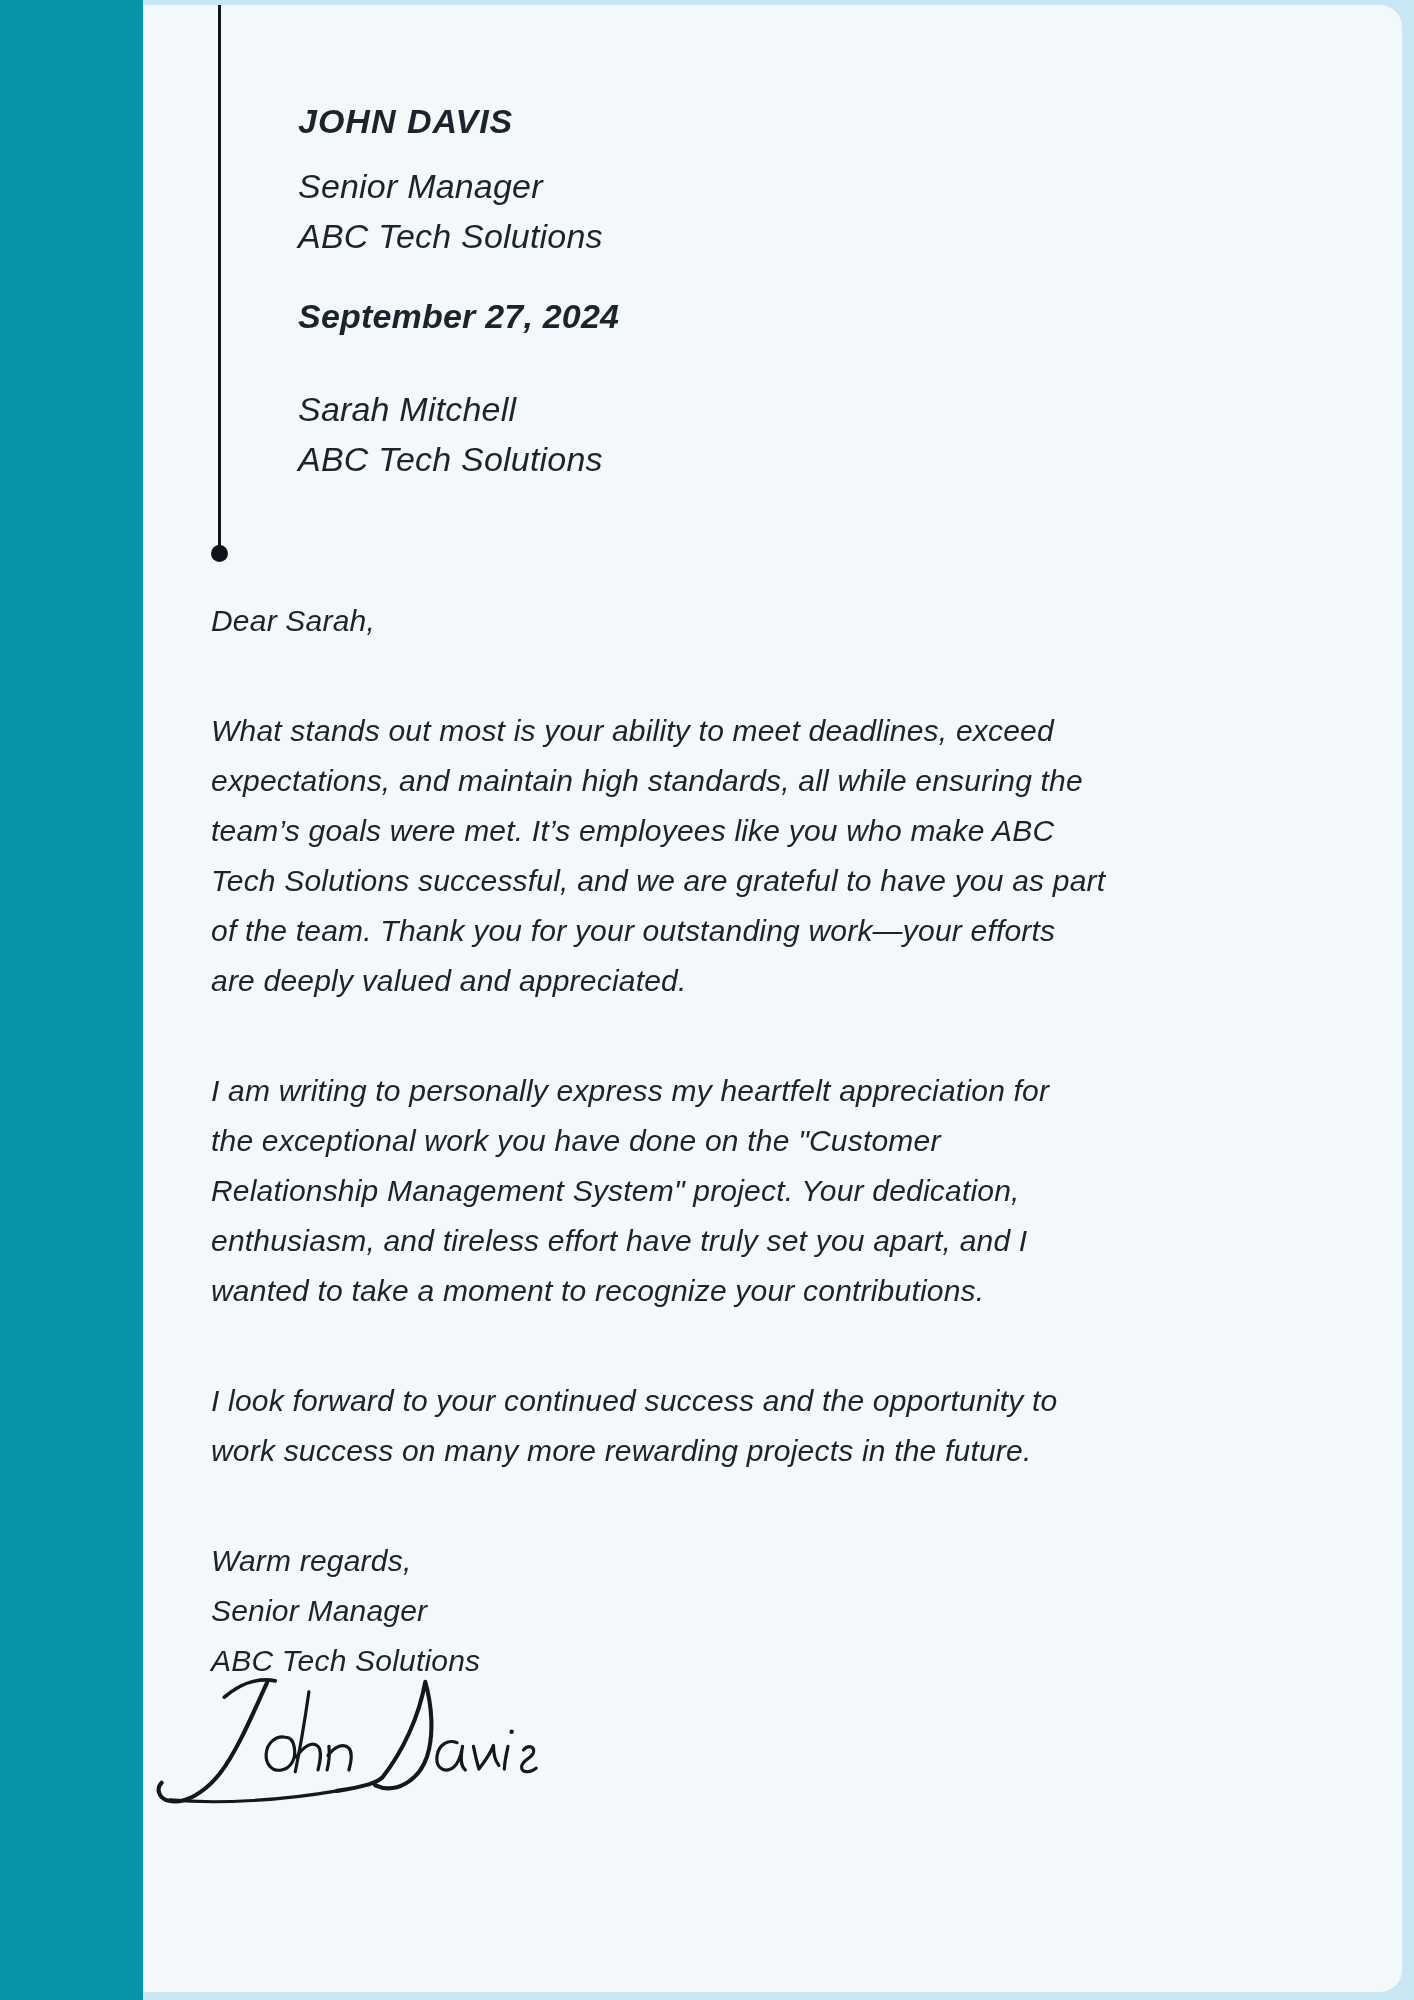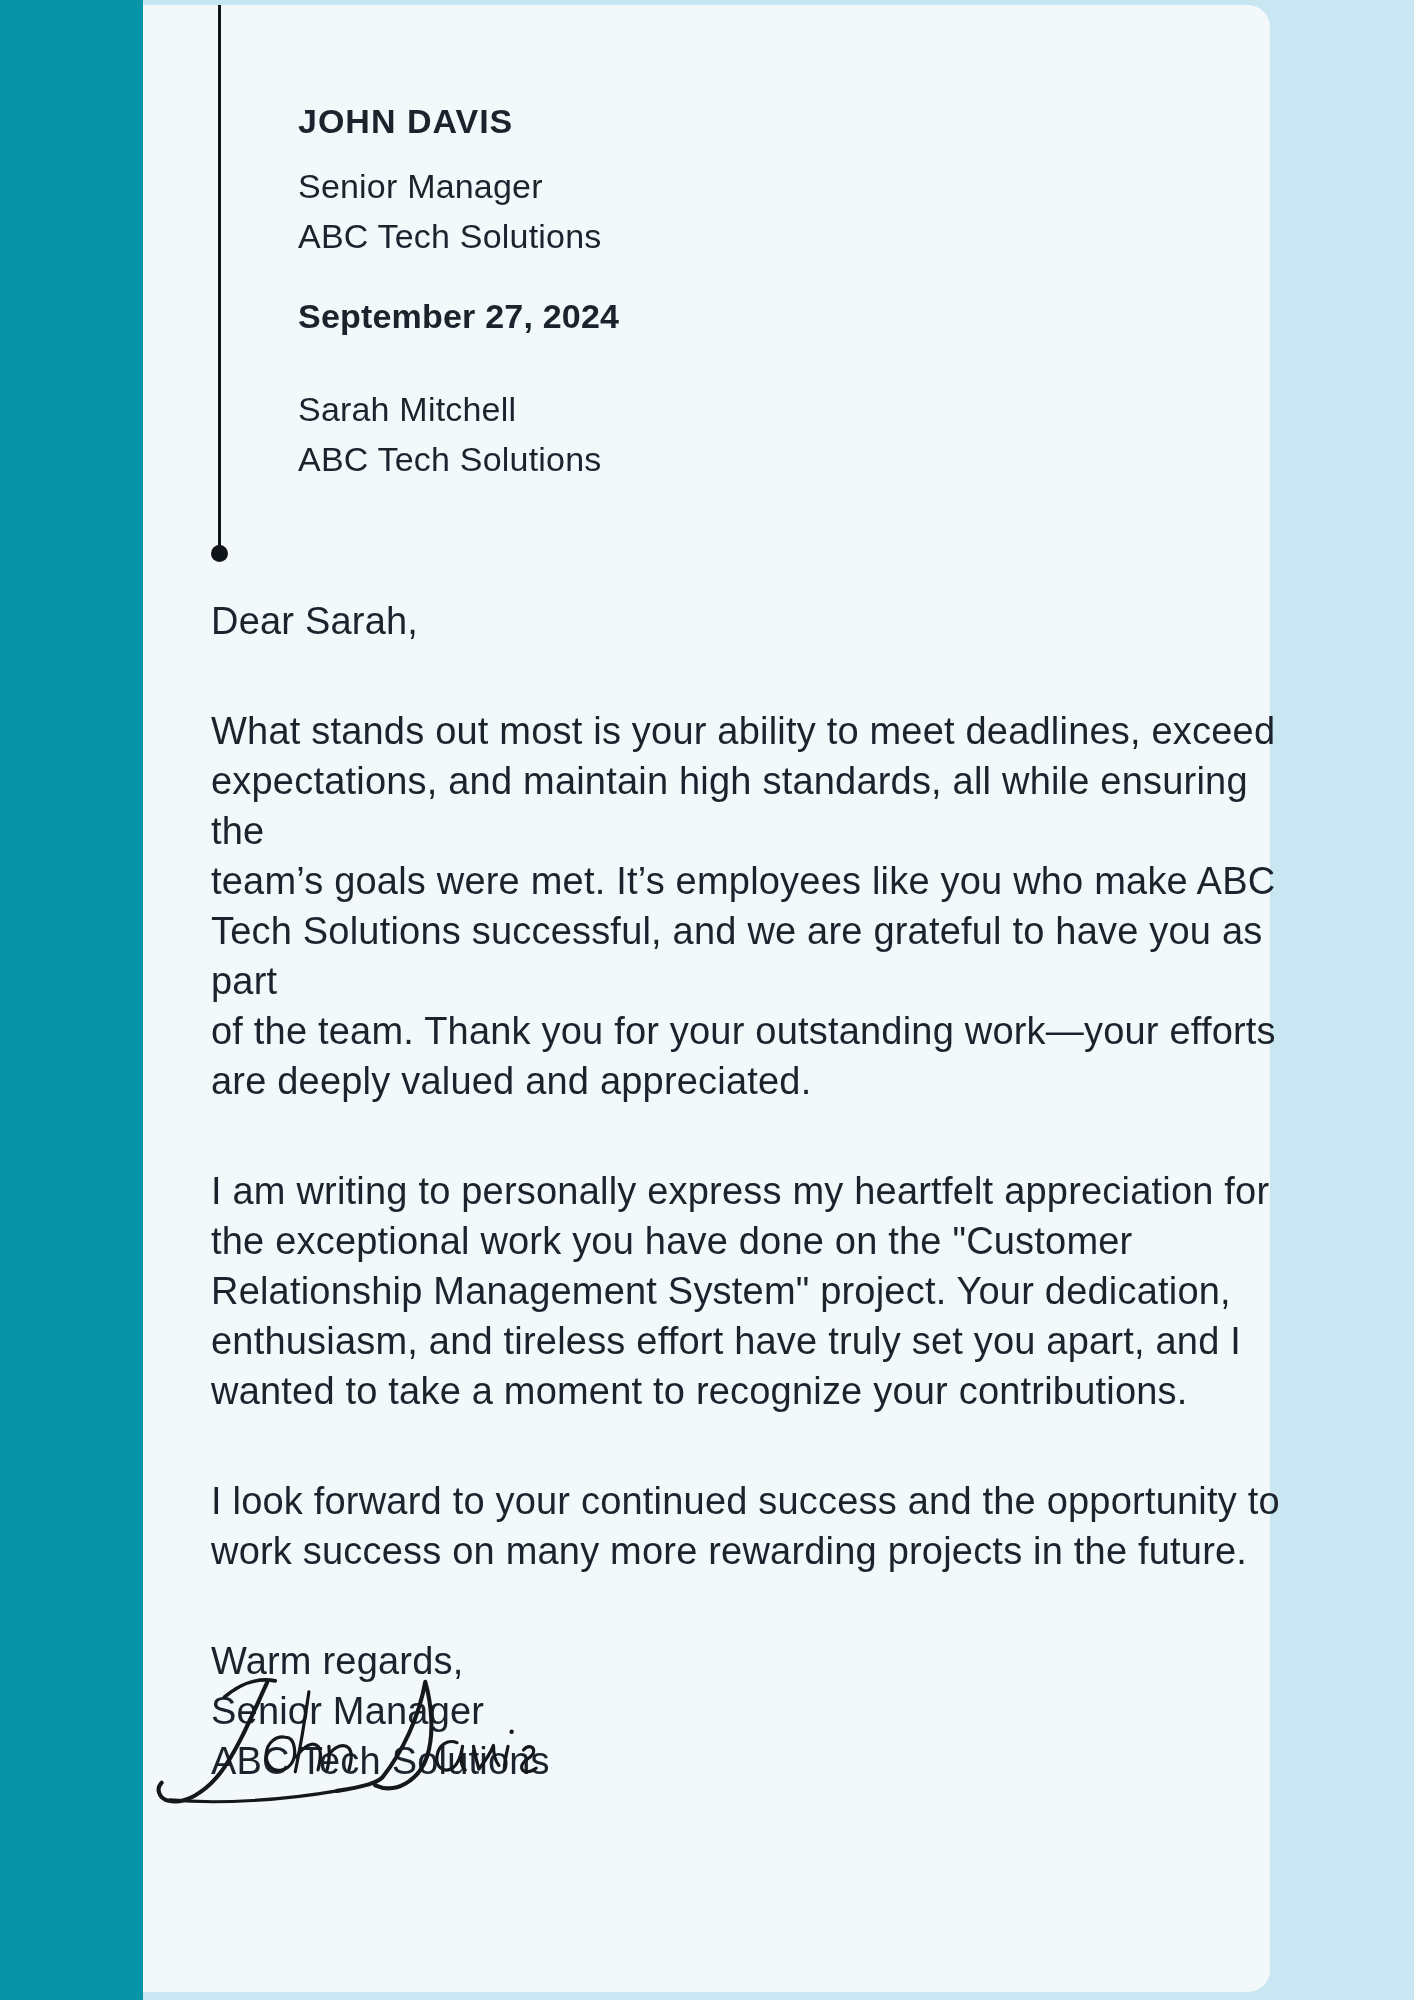--- a/index.html
+++ b/index.html
@@ -11,23 +11,24 @@
     font-family: "Liberation Sans", sans-serif;
     color: #1c232c;
   }
   .sidebar {
     position: absolute; left: 0; top: 0;
     width: 143px; height: 2000px;
     background: #0794a6;
   }
   .paper {
     position: absolute; left: 143px; top: 5px;
-    width: 1127px; height: 1987px;
+    width: 1259px; height: 1987px;
     background: #f3f8fb;
     border-radius: 0 22px 22px 0;
+    font-style: italic;
   }
   .vline {
     position: absolute; left: 75px; top: 0;
     width: 3px; height: 545px;
     background: #10151b;
   }
   .vdot {
     position: absolute; left: 68px; top: 540px;
     width: 17px; height: 17px;
     border-radius: 50%;
@@ -44,21 +45,21 @@
     margin-bottom: 15px;
   }
   .date-line {
     font-weight: 700;
     margin-top: 30px;
   }
   .recipient { margin-top: 43px; }
   .body-text {
     position: absolute; left: 68px; top: 591px;
     width: 1090px;
-    font-size: 38px; line-height: 50px;
+    font-size: 30px; line-height: 50px;
     letter-spacing: 0.2px;
   }
   .para {
     margin: 60px 0 0 0;
     white-space: pre-line;
   }
   .salutation { margin: 0; }
   .closing { margin-top: 60px; }
   .signature-svg {
     position: absolute; left: 5px; top: 1658px;

